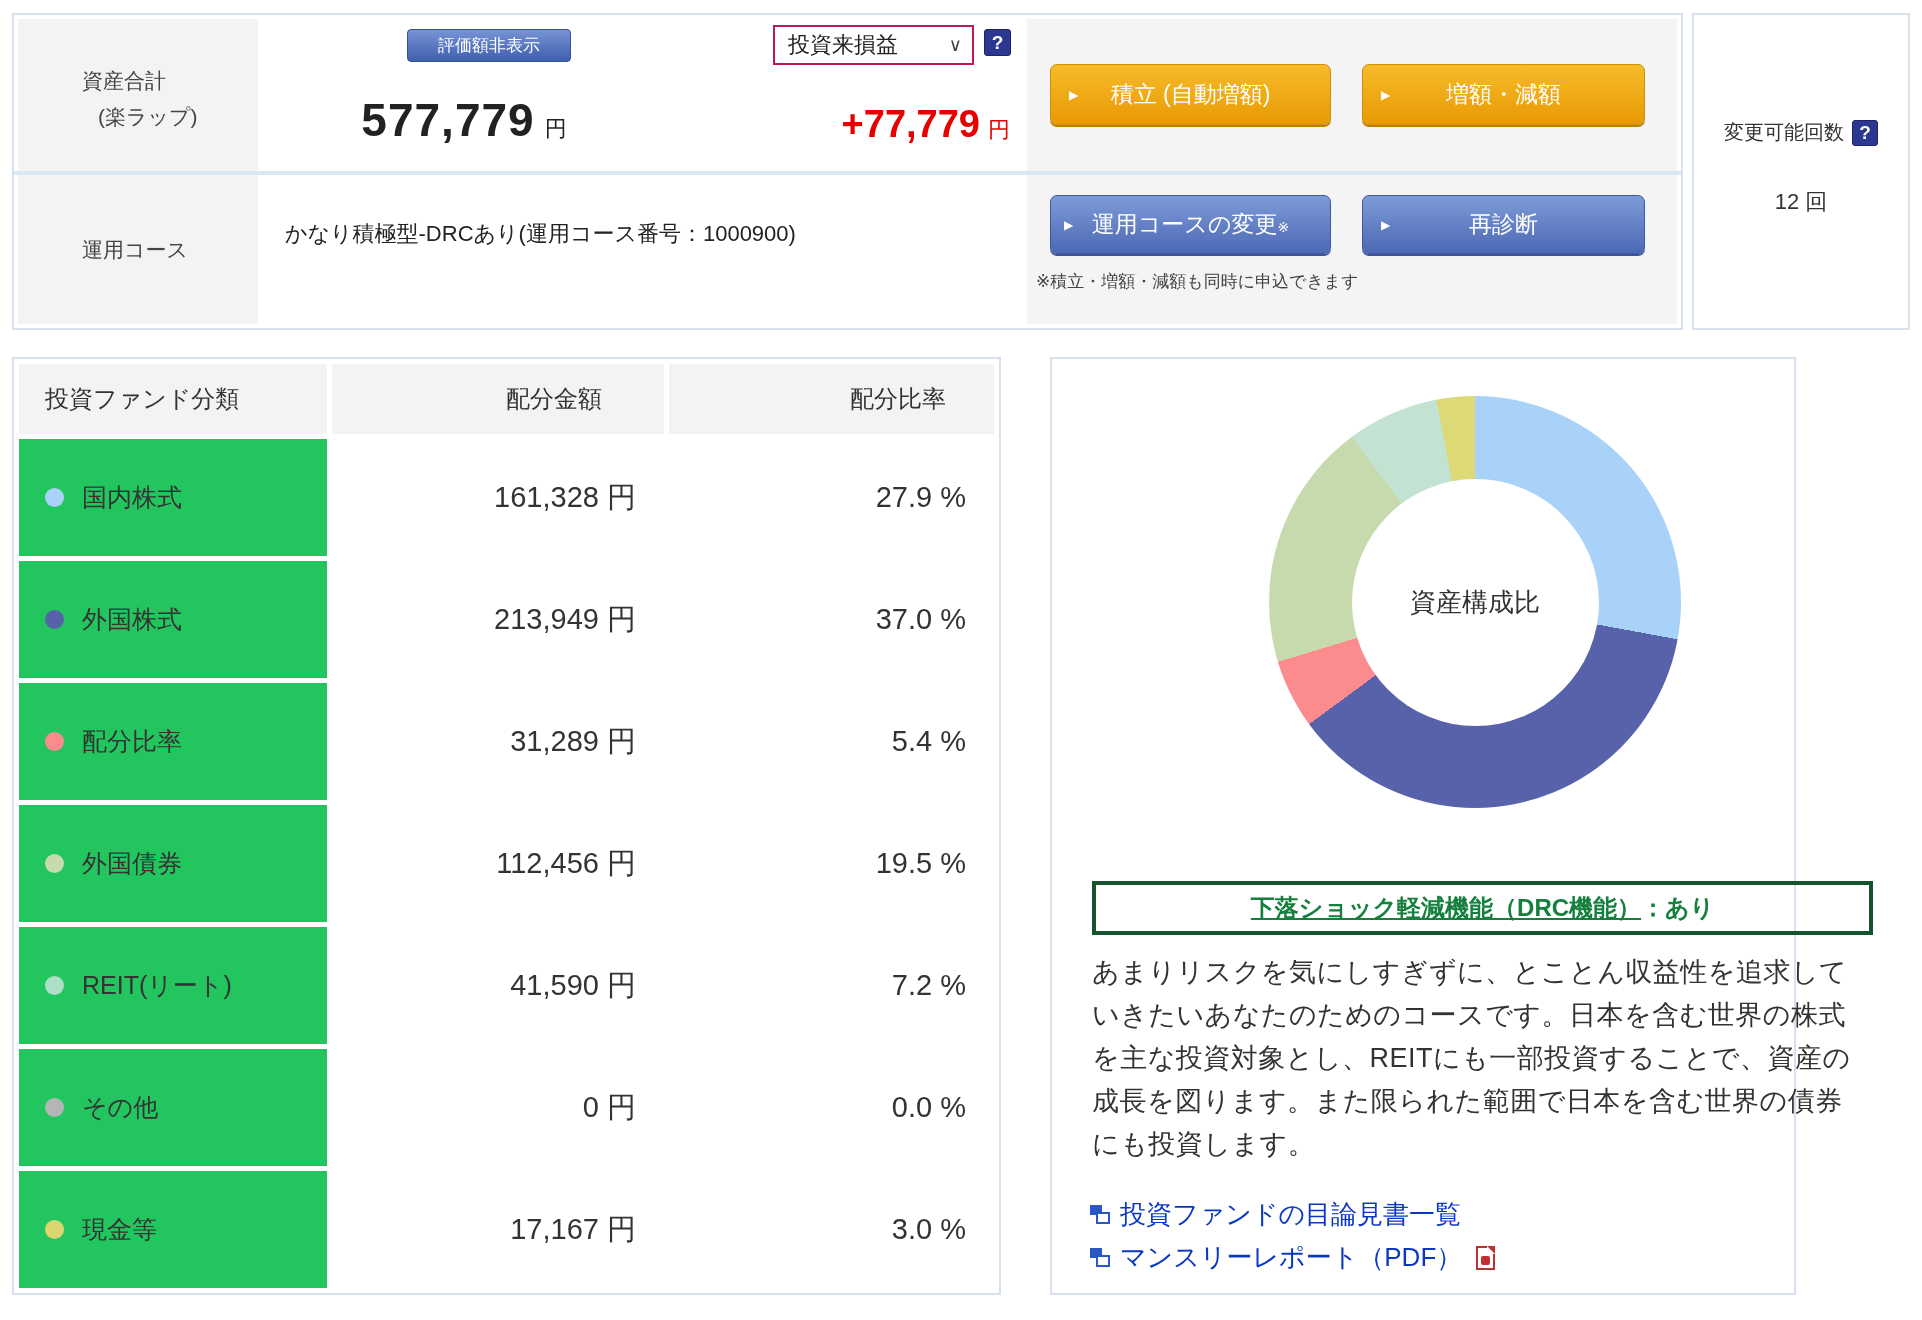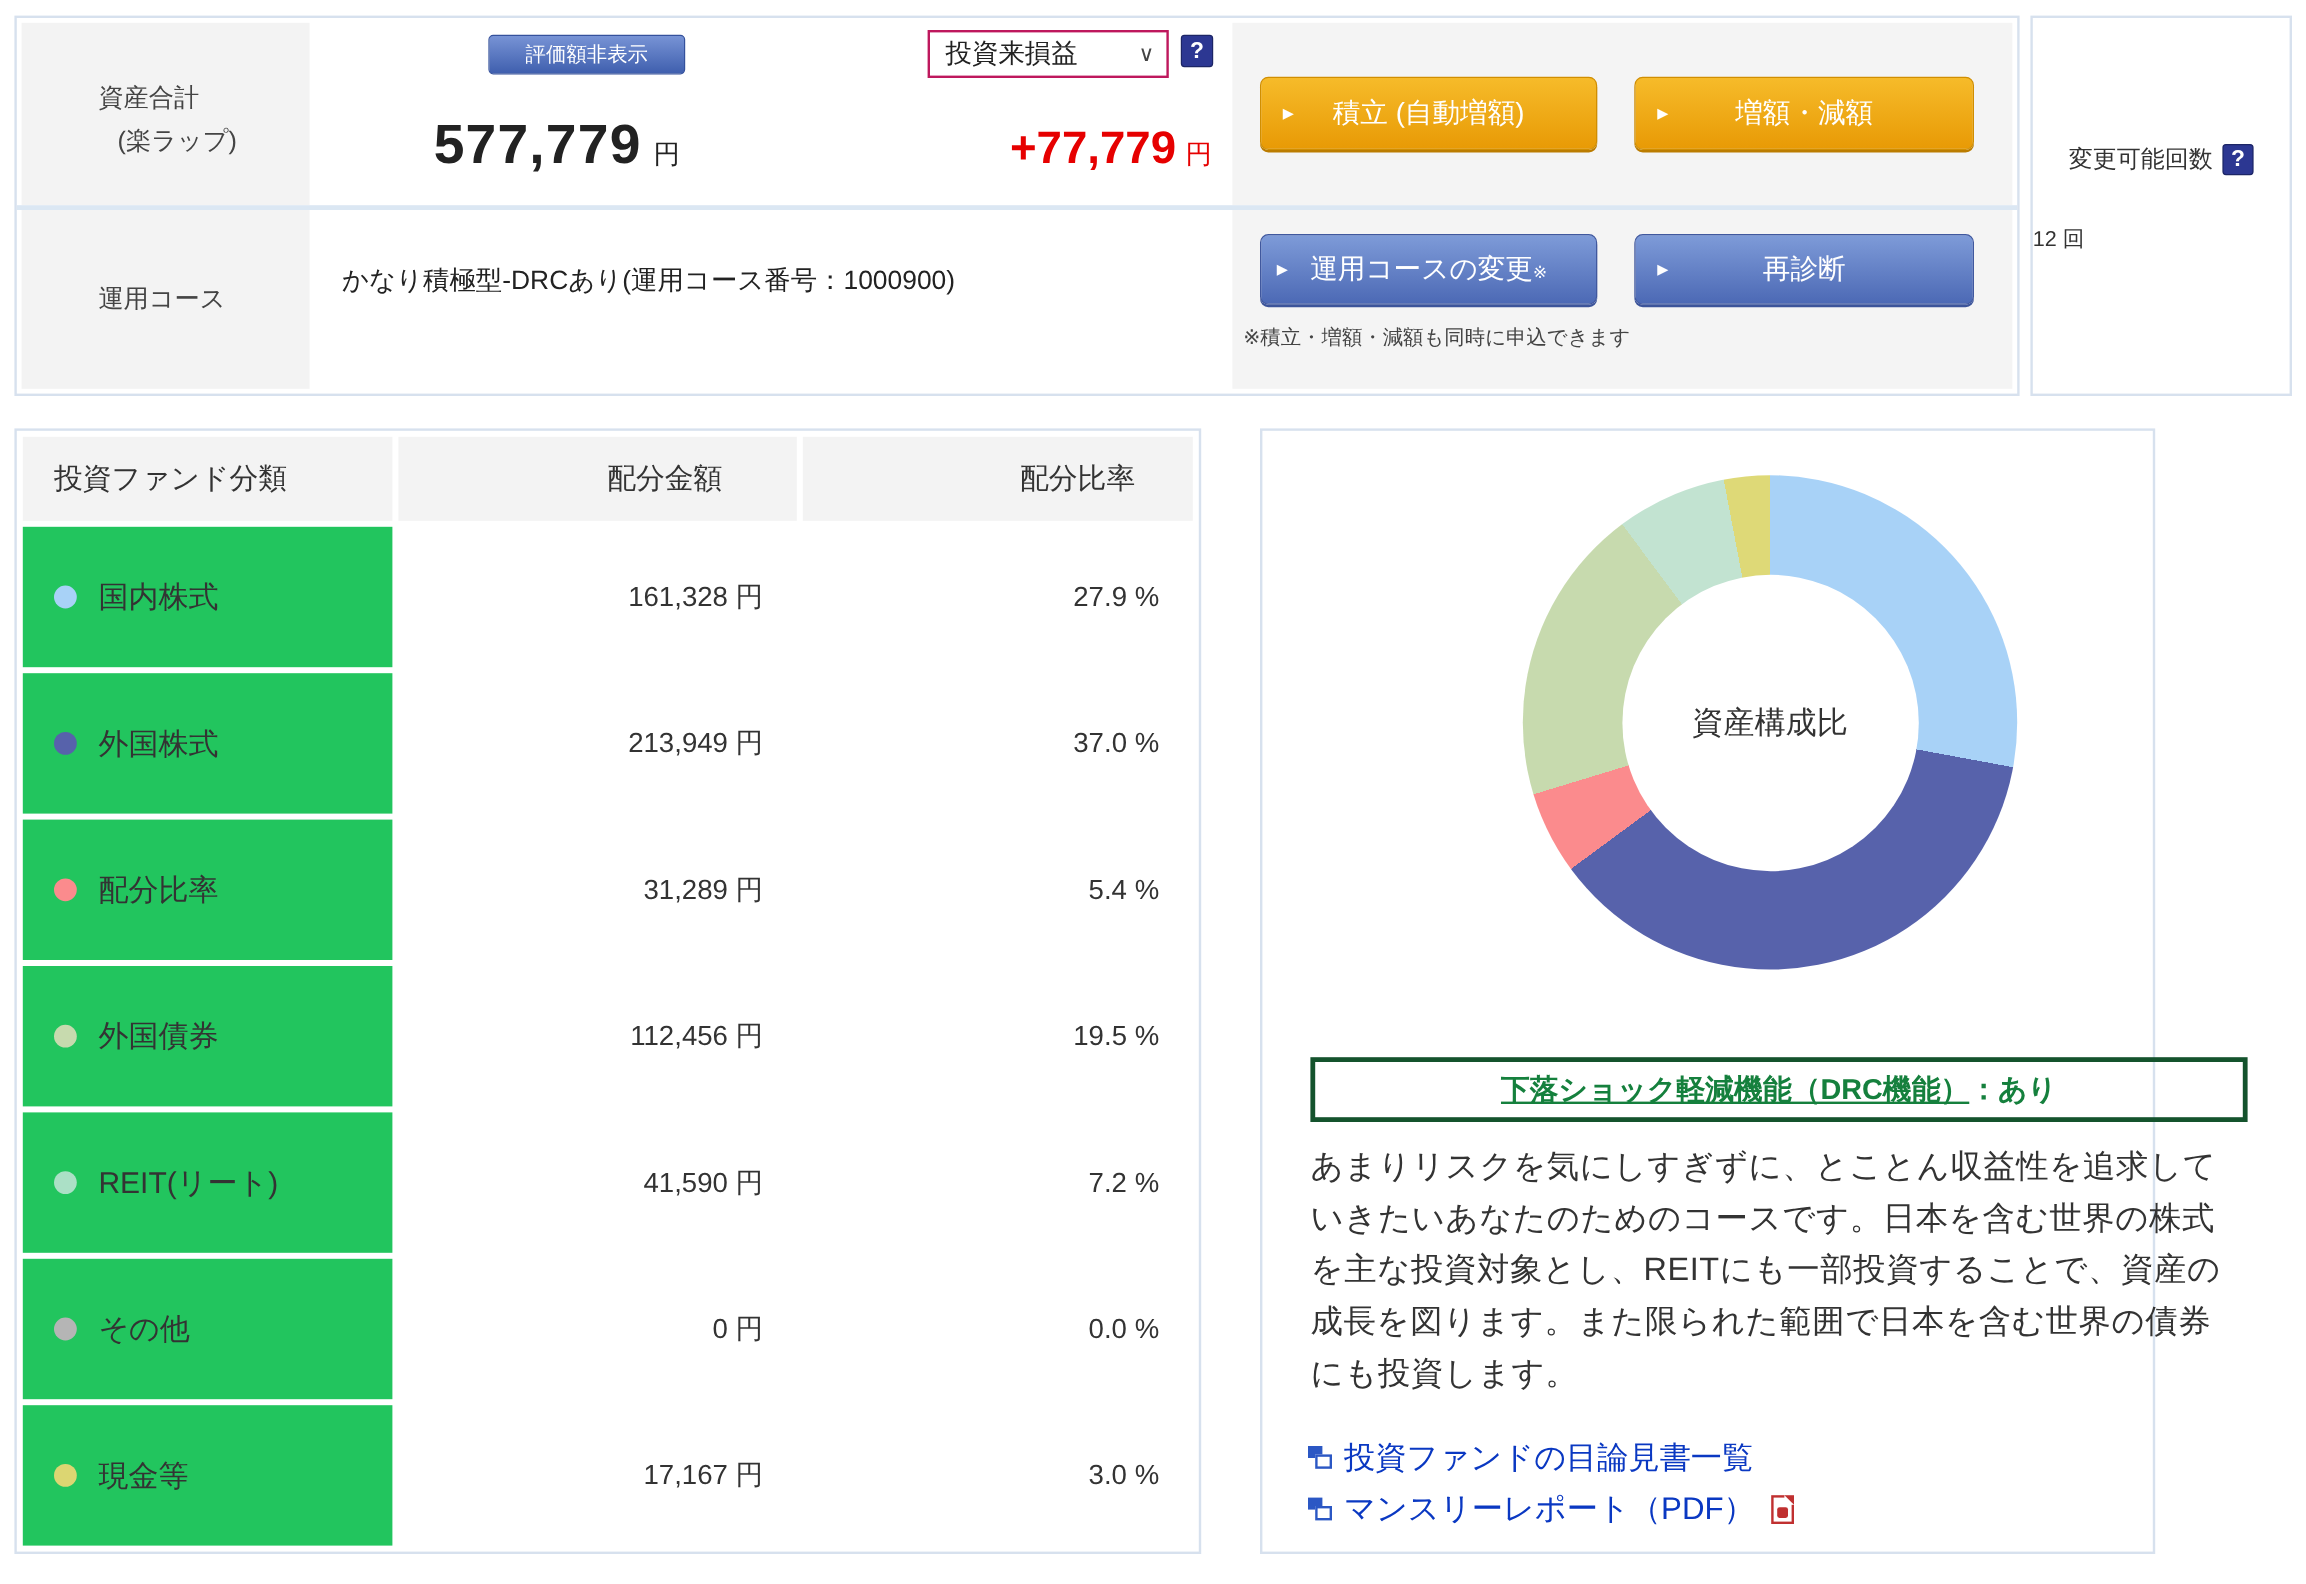--- a/index.html
+++ b/index.html
@@ -48,34 +48,34 @@
   #btn-course-change .kome { font-size:14px; }
   #btn-rediagnose { left:1348px; top:180px; width:283px; height:59px; font-size:23px; line-height:57px; }
   #course-value { position:absolute; left:271px; top:144px; height:149px; line-height:149px; font-size:22px; color:#222; }
   #apply-note { position:absolute; left:1022px; top:255px; font-size:17px; color:#444; }
 
   
   #count-card { left:1692px; top:13px; width:218px; height:317px; }
   #count-label-row { position:absolute; left:0; top:104px; width:100%; text-align:center; font-size:20px; color:#333; }
   #help-count { position:static; display:inline-block; vertical-align:middle; margin-left:8px; width:26px; height:26px; line-height:24px; }
   #count-label { vertical-align:middle; }
-  #count-value { position:absolute; left:0; top:172px; width:100%; text-align:left; font-size:18px; color:#333; }
+  #count-value { position:absolute; left:0; top:172px; width:100%; text-align:center; font-size:22px; color:#333; }
 
   
   #table-card { left:12px; top:357px; width:989px; height:938px; padding:5px; }
   #alloc-grid { display:grid; width:100%; height:100%; grid-template-columns:308px 332px 1fr;
      grid-template-rows:70px repeat(7,1fr); gap:5px; }
   .hcell { background:#f3f3f3; font-size:24px; color:#333; display:flex; align-items:center; }
   .hcell.h1 { padding-left:26px; }
   .hcell.h2 { justify-content:flex-end; padding-right:62px; }
   .hcell.h3 { justify-content:flex-end; padding-right:48px; }
   .lcell { background:#22c55e; display:flex; align-items:center; font-size:25px; color:#333; }
   .dot { width:19px; height:19px; border-radius:50%; margin:0 18px 0 26px; flex:0 0 auto; }
   .vcell { background:#fff; display:flex; align-items:center; justify-content:flex-end;
-     padding-right:28px; font-size:23px; color:#333; }
+     padding-right:28px; font-size:29px; color:#333; }
 
   
   #chart-card { left:1050px; top:357px; width:746px; height:938px; }
   #donut { position:absolute; left:217px; top:37px; width:412px; height:412px; border-radius:50%; }
   #donut-hole { position:absolute; left:50%; top:50%; width:247px; height:247px; margin:-123.5px 0 0 -123.5px;
      border-radius:50%; background:#fff; display:flex; align-items:center; justify-content:center; }
   #donut-center-label { font-size:26px; color:#333; }
   #drc-box { position:absolute; left:40px; top:522px; width:781px; height:54px; border:4px solid #14532d;
      display:flex; align-items:center; justify-content:center; font-size:24px; color:#15803d; font-weight:bold; }
   #drc-box .u { text-decoration:underline; }

